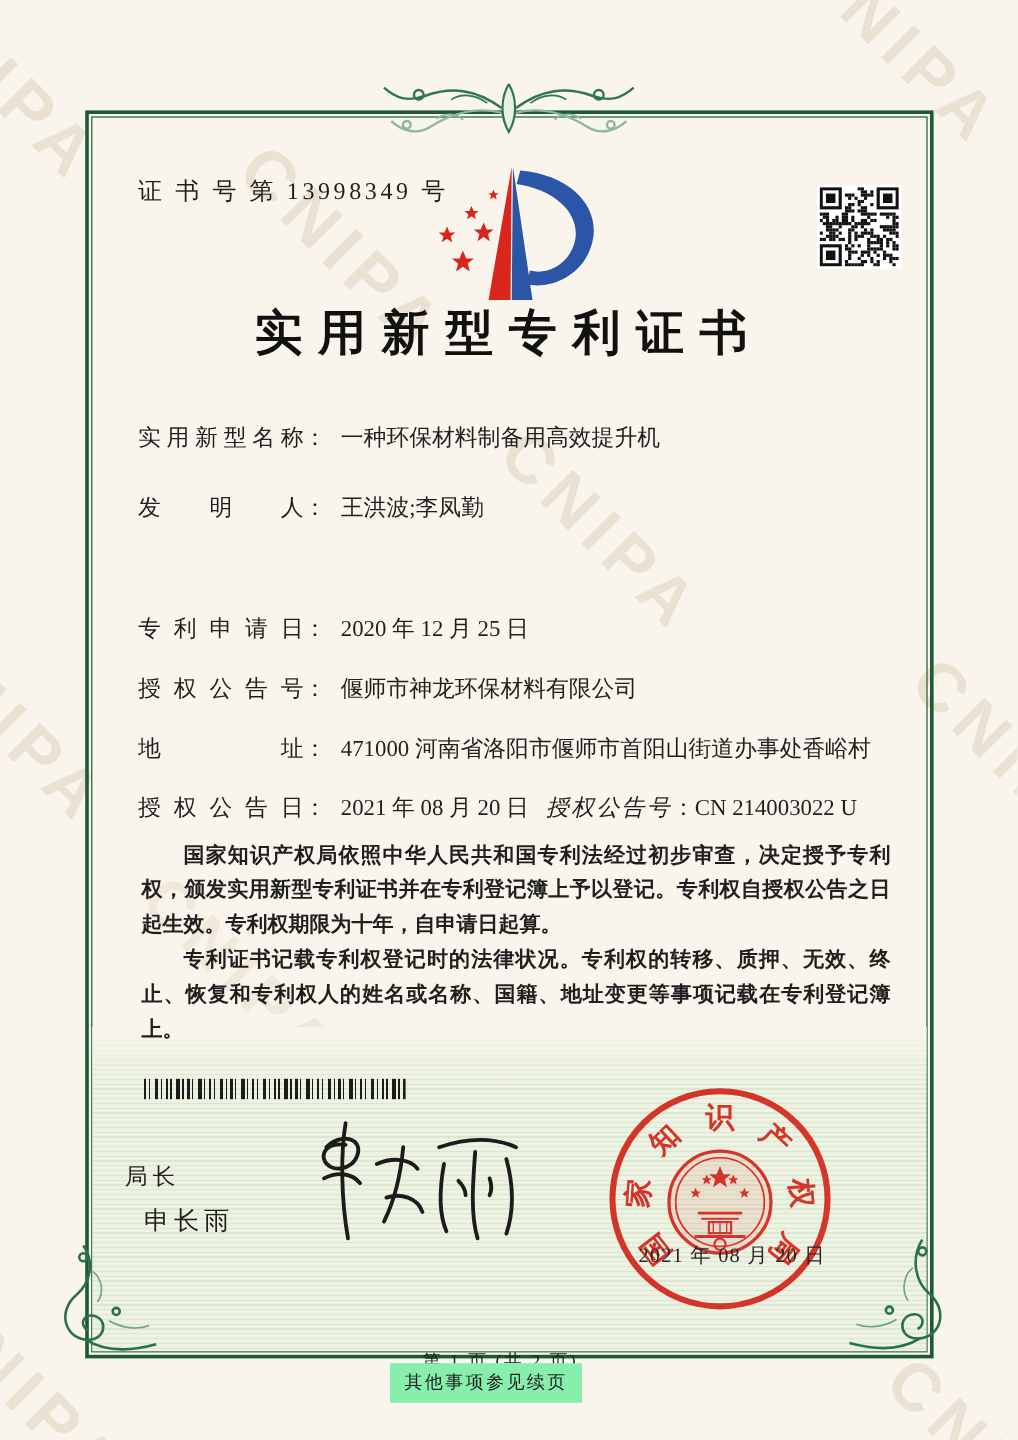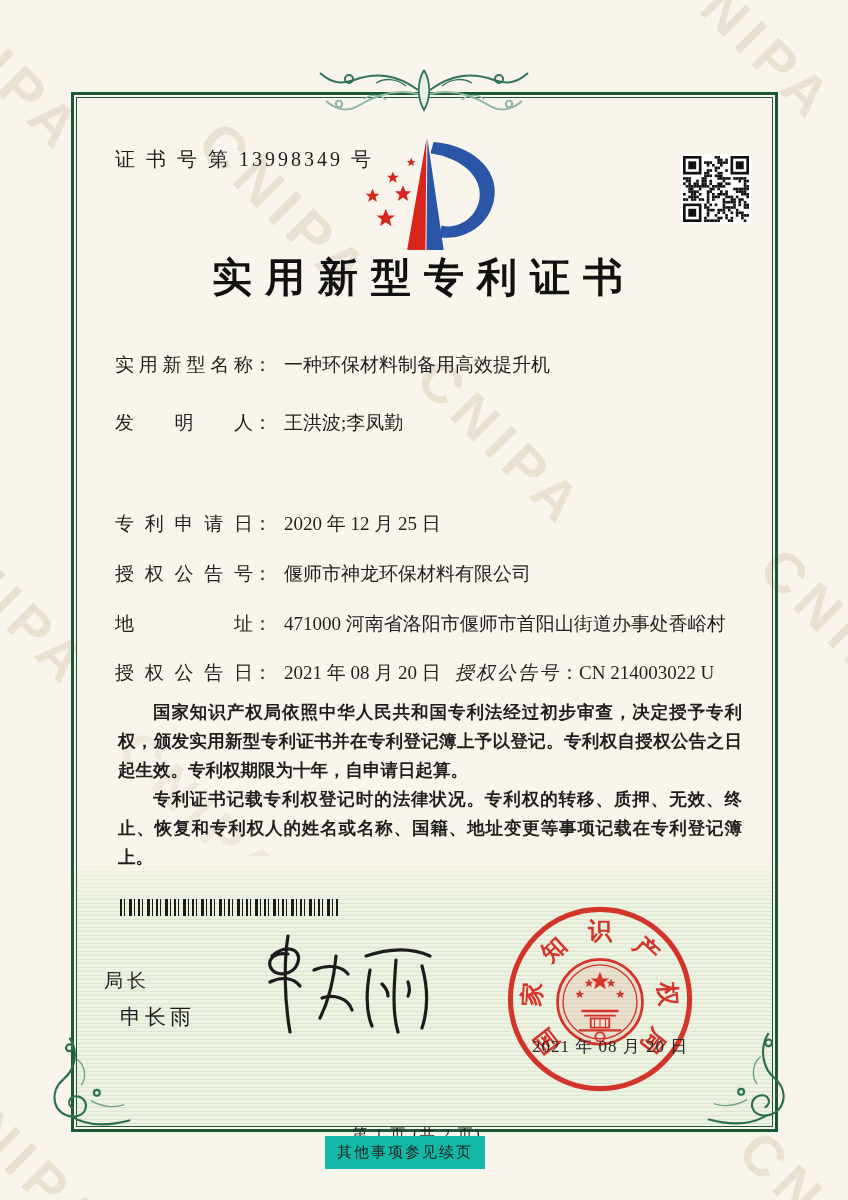--- a/index.html
+++ b/index.html
@@ -37,21 +37,21 @@
       #1b1b1b 14px 15px,transparent 15px 18px);}
   .director-title{position:absolute;left:104px;top:968px;font-size:19px;letter-spacing:4px;}
   .director-name{position:absolute;left:120px;top:1003px;font-size:21px;letter-spacing:4px;}
   .signature{position:absolute;left:250px;top:926px;}
   .seal{position:absolute;left:503px;top:902px;opacity:.93;}
   .seal-date{position:absolute;left:532px;top:1035px;font-size:17px;letter-spacing:1px;
              color:#262626;z-index:5;}
   .footer-page{position:absolute;left:417px;top:1094px;transform:translateX(-50%);
                font-size:15px;letter-spacing:2px;white-space:nowrap;margin-top:31px;}
   .note-box{position:absolute;left:405px;top:1136px;transform:translateX(-50%);
-            background:#14b8a6;padding:7px 12px;font-size:15px;letter-spacing:2px;white-space:nowrap;}
+            background:#86efac;padding:7px 12px;font-size:15px;letter-spacing:2px;white-space:nowrap;}
   .orn{position:absolute;pointer-events:none;}
 </style>
 </head>
 <body>
 
 <div class="page">
 
   <span class="wm" style="left:-55px;top:-35px;font-size:58px">CNIPA</span>
   <span class="wm" style="left:233px;top:108px;font-size:58px">CNIPA</span>
   <span class="wm" style="left:700px;top:-60px;font-size:56px">CNIPA</span>

